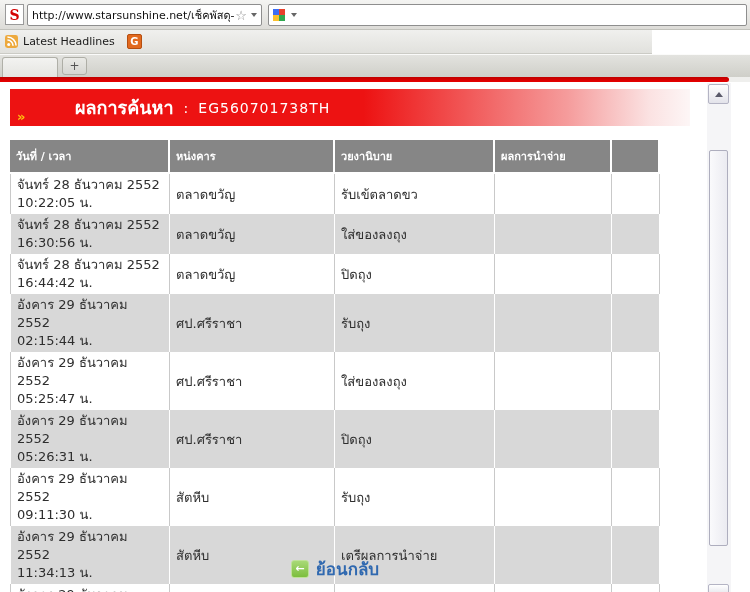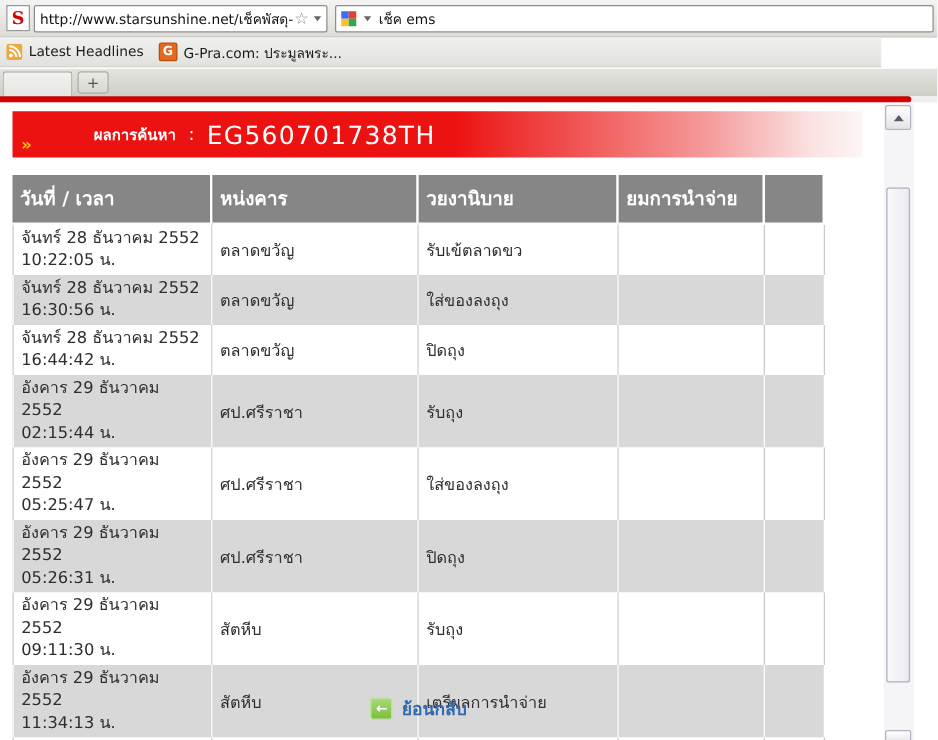--- a/index.html
+++ b/index.html
@@ -19,21 +19,21 @@
   .search-field{left:268px;width:479px;}
   .field-text{flex:1;font-size:11px;color:#111;white-space:nowrap;overflow:hidden;}
   .star{font-size:13px;color:#8a8a8a;line-height:1;}
   .caret{width:0;height:0;border-left:3px solid transparent;border-right:3px solid transparent;
     border-top:4px solid #666;margin-left:4px;}
   .gicon{width:12px;height:12px;display:grid;grid-template-columns:6px 6px;grid-template-rows:6px 6px;margin-right:2px;}
   .gicon i{display:block;}
   .g1{background:#3b6ef5;} .g2{background:#e8402c;} .g3{background:#fbc02d;} .g4{background:#2fa84f;}
   .search-field .field-text{margin-left:6px;}
 
-  .bookmarks-bar{position:absolute;top:30px;left:0;width:705px;height:24px;box-sizing:border-box;
+  .bookmarks-bar{position:absolute;top:30px;left:0;width:652px;height:24px;box-sizing:border-box;
     background:linear-gradient(#f0f0ee,#e1e1dd);border-bottom:1px solid #cbcbc5;
     display:flex;align-items:center;padding-left:5px;}
   .bookmark{display:flex;align-items:center;margin-right:12px;font-size:11px;color:#1b1b1b;cursor:default;}
   .bookmark .bm-label{margin-left:5px;}
   .gpra-icon{width:13px;height:13px;background:#e2691e;border:1px solid #b54e10;border-radius:2px;
     color:#fff;font-size:10px;font-weight:bold;line-height:13px;text-align:center;box-sizing:content-box;}
 
   .tab-bar{position:absolute;top:54px;left:0;width:750px;height:23px;box-sizing:border-box;
     background:linear-gradient(#e3e3df,#cfcfc9);border-top:1px solid #fbfbfa;}
   .tab{position:absolute;left:2px;bottom:0;width:56px;height:20px;box-sizing:border-box;
@@ -45,43 +45,43 @@
 
   .red-line{position:absolute;top:77px;left:0;width:750px;height:5px;background:#efefed;}
   .red-line-inner{width:729px;height:5px;background:linear-gradient(#c00000,#e80000);border-radius:0 3px 3px 0;}
 
   
   .content{position:absolute;top:82px;left:0;width:750px;height:510px;background:#fff;}
   .result-header{position:absolute;left:10px;top:7px;width:680px;height:37px;
     background:linear-gradient(90deg,#ed1212 0%,#ed1212 52%,#f59c9c 82%,#fbe2e2 94%,#fdf6f6 100%);
     display:flex;align-items:center;}
   .chevrons{position:absolute;left:7px;bottom:2px;color:#ffc20e;font-size:13px;font-weight:bold;}
-  .rh-label{margin-left:65px;color:#fff;font-weight:bold;font-size:12px;}
+  .rh-label{margin-left:65px;color:#fff;font-weight:bold;font-size:18px;}
   .rh-sep{color:#fff;font-size:14px;margin:0 10px;}
-  .rh-number{color:#fff;font-size:20px;letter-spacing:1px;}
+  .rh-number{color:#fff;font-size:14px;letter-spacing:1px;}
 
   table.track{position:absolute;left:10px;top:58px;width:650px;border-collapse:separate;
     border-spacing:0;table-layout:fixed;font-size:13px;color:#2e2e2e;}
   table.track th{background:#868686;color:#fff;font-weight:bold;text-align:left;
-    padding:7px 6px;border-right:2px solid #fff;border-bottom:2px solid #fff;font-size:15px;height:18px;}
+    padding:7px 6px;border-right:2px solid #fff;border-bottom:2px solid #fff;font-size:11px;height:18px;}
   table.track td{height:39px;padding:2px 6px;vertical-align:middle;box-sizing:border-box;}
   tr.w td{background:#fff;border-right:1px solid #c9c9c9;}
   tr.g td{background:#d8d8d8;border-right:1px solid #fff;}
   tr.w td:first-child{border-left:1px solid #c9c9c9;}
   tr.g td:first-child{border-left:1px solid #fff;}
   tr.last td{border-bottom:1px solid #c9c9c9;}
   .date-line{display:block;line-height:18px;}
   td.c-link{text-align:center;}
 
   .back-row{position:absolute;left:10px;top:473px;width:650px;text-align:center;}
   .back-btn{display:inline-flex;align-items:center;text-decoration:none;}
   .back-icon{display:inline-block;width:16px;height:16px;border-radius:3px;
     background:linear-gradient(#a8d977,#7cbe3e);border:1px solid #bfe299;color:#fff;
     font-size:11px;line-height:15px;text-align:center;font-weight:bold;}
-  .back-label{color:#3069b0;font-weight:bold;font-size:14px;margin-left:7px;}
+  .back-label{color:#3069b0;font-weight:bold;font-size:17px;margin-left:7px;}
 
   
   .scrollbar{position:absolute;left:707px;top:83px;width:24px;height:509px;background:#f5f5f7;}
   .sb-btn{position:absolute;left:1px;width:21px;box-sizing:border-box;
     background:linear-gradient(#ffffff,#e3e3ea);border:1px solid #b4b4c4;border-radius:2px;
     display:flex;align-items:center;justify-content:center;}
   .sb-up{top:1px;height:20px;}
   .sb-down{top:501px;height:12px;}
   .up-arrow{width:0;height:0;border-left:4px solid transparent;border-right:4px solid transparent;
     border-bottom:5px solid #5a5a6a;}
@@ -101,37 +101,35 @@
     <span class="caret"></span>
   </div>
   <div class="field search-field">
     <span class="gicon">
       <i class="g1"></i>
         <i class="g2"></i>
         <i class="g3"></i>
         <i class="g4"></i>
     </span>
     <span class="caret"></span>
-    <span class="field-text">เช็ค ems</span>
   </div>
 </div>
 
 <div class="bookmarks-bar">
   <span class="bookmark">
     <svg width="13" height="13" viewBox="0 0 16 16">
       <rect width="16" height="16" rx="3" fill="#eda93d"></rect>
       <circle cx="4.6" cy="11.6" r="1.9" fill="#fff"></circle>
       <path d="M3 6.2 a 7 7 0 0 1 6.9 6.9" stroke="#fff" stroke-width="2" fill="none"></path>
       <path d="M3 2.4 a 10.8 10.8 0 0 1 10.6 10.6" stroke="#fff" stroke-width="2" fill="none"></path>
     </svg>
     <span class="bm-label">Latest Headlines</span>
   </span>
   <span class="bookmark">
     <span class="gpra-icon">G</span>
-    <span class="bm-label">G-Pra.com: ประมูลพระ...</span>
   </span>
 </div>
 
 <div class="tab-bar">
   <div class="tab"></div>
   <div class="newtab">+</div>
 </div>
 
 <div class="red-line">
   <div class="red-line-inner"></div>
@@ -152,21 +150,21 @@
         <col style="width:165px">
         <col style="width:160px">
         <col style="width:117px">
         <col style="width:48px">
       </colgroup>
     <thead>
       <tr>
         <th>วันที่ / เวลา</th>
         <th>หน่งคาร</th>
         <th>วยงานิบาย</th>
-        <th>ยมการนำจ่าย</th>
+        <th>ผลการนำจ่าย</th>
         <th></th>
       </tr>
     </thead>
     <tbody>
       <tr class="w">
         <td>
             <span class="date-line">จันทร์ 28 ธันวาคม 2552</span>
             <span class="date-line">10:22:05 น.</span>
           </td>
         <td>ตลาดขวัญ</td>

